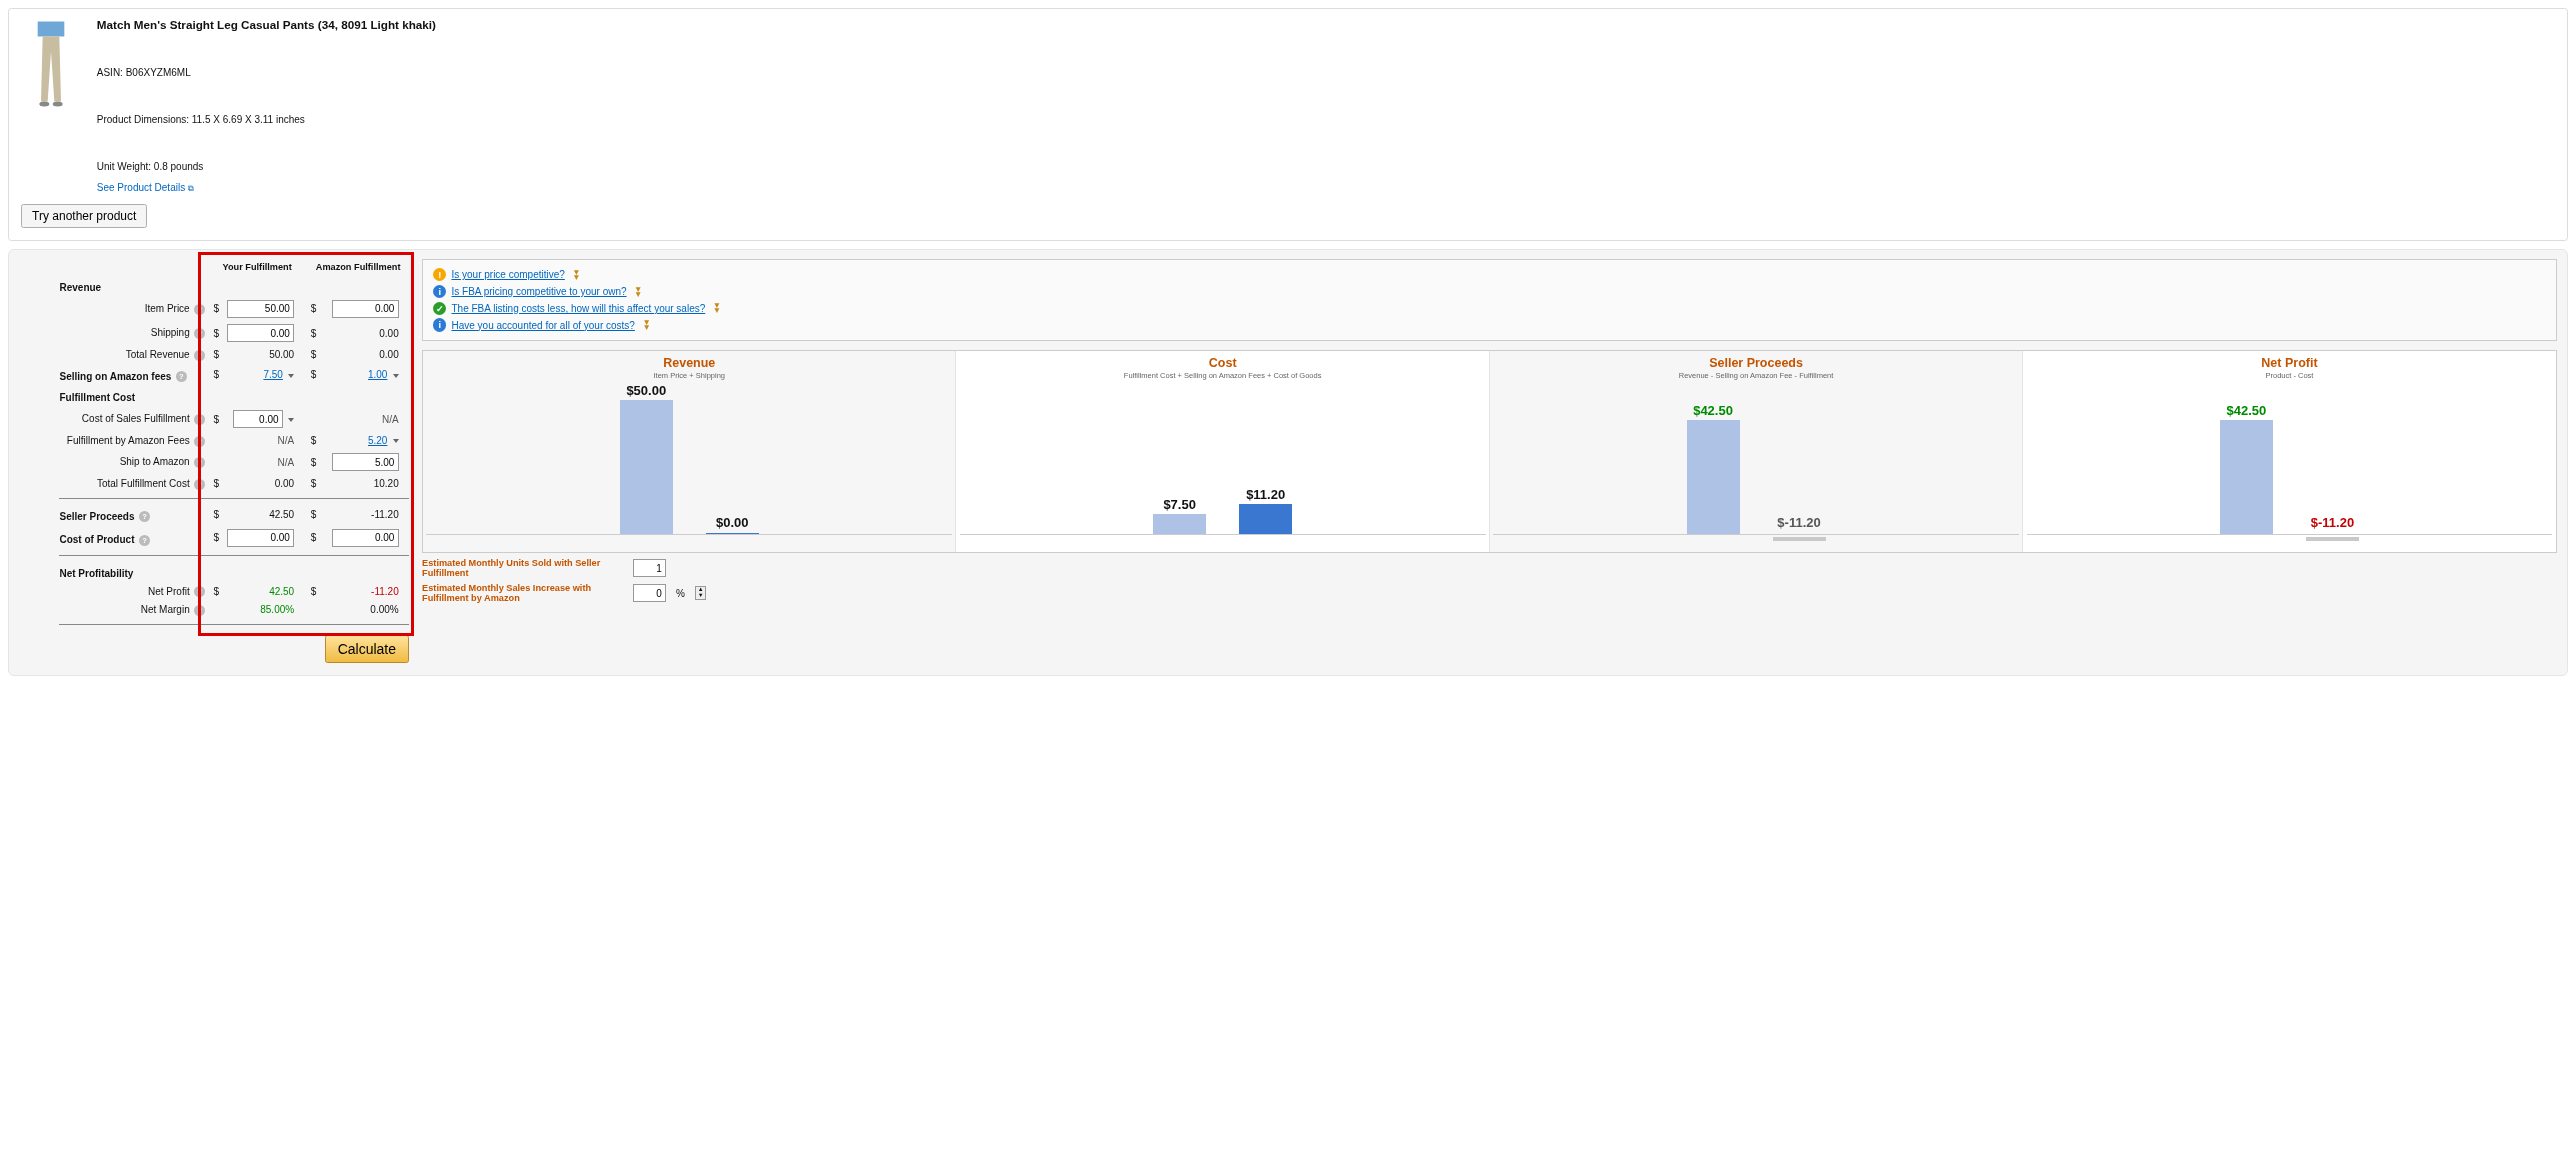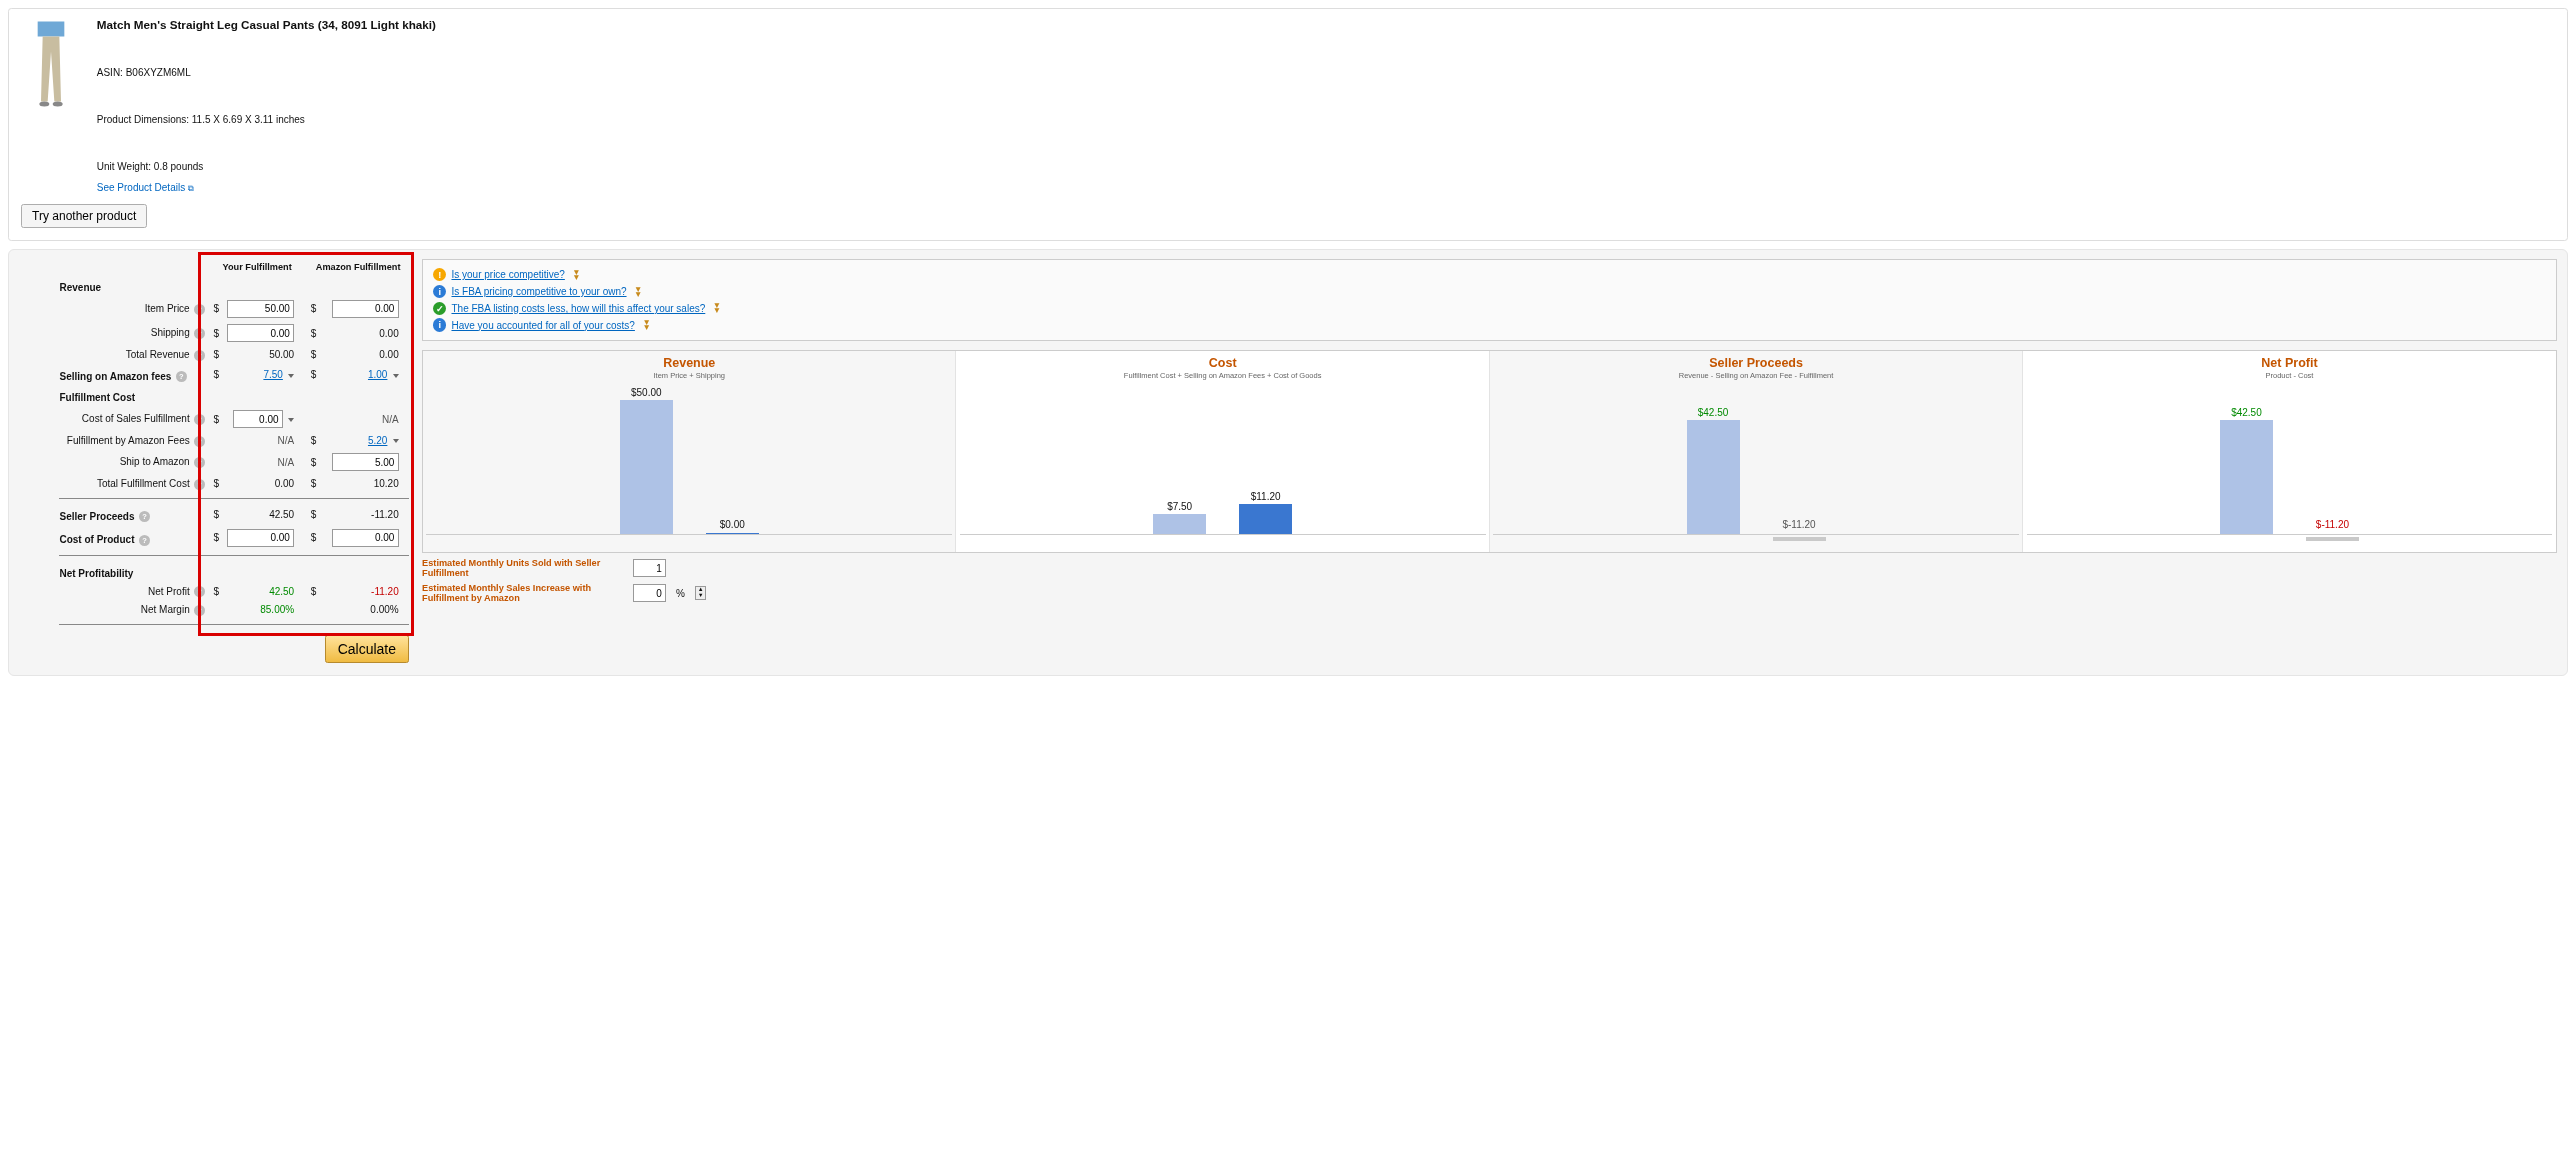--- a/index.html
+++ b/index.html
@@ -140,21 +140,21 @@
   .bars {
     height: 150px;
     display: flex;
     align-items: flex-end;
     justify-content: center;
     gap: 33px;
     border-bottom: 0.8px solid #ccc;
     padding: 0 8.4px;
   }
   .bar-wrap { display: flex; flex-direction: column; align-items: center; }
-  .bar-lbl { font-size: 10px; font-weight: normal; margin-bottom: 2.5px; }
+  .bar-lbl { font-size: 13px; font-weight: bold; margin-bottom: 2.5px; }
   .bar {
     width: 53px;
   }
   .bar-neg-area {
     height: 8.4px;
     padding-top:1.7px;
     display:flex; justify-content:center; gap:33px;
   }
   .legend { text-align: center; padding: 6.7px 0; font-size: 9.2px; color: #555; }
   .legend .sw { display:inline-block; width:10px; height:10px; vertical-align:middle; margin:0 3.3px 0 11.7px; }

